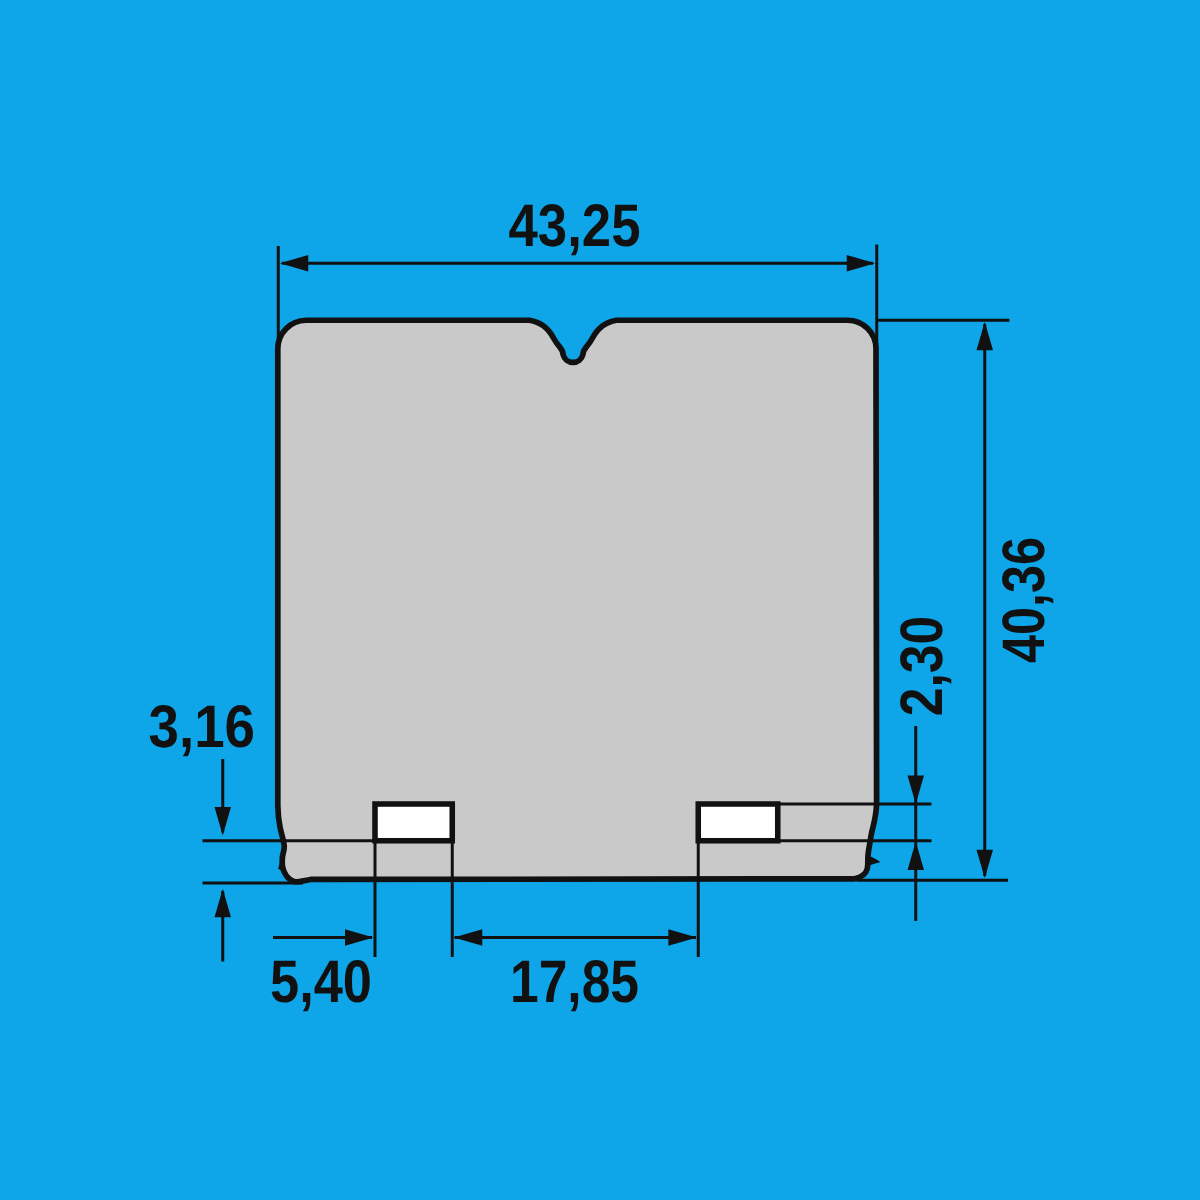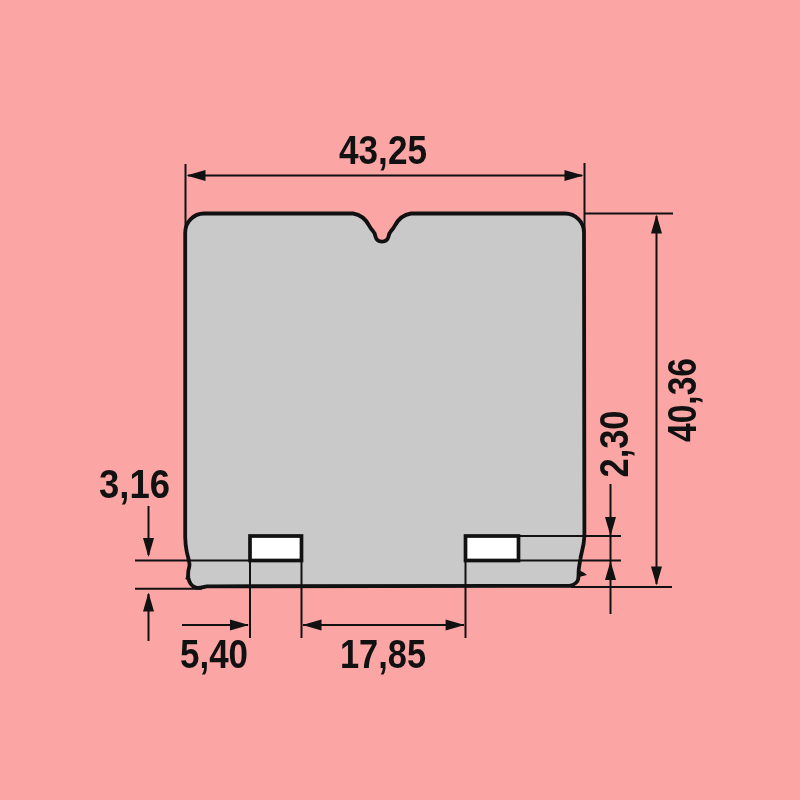--- a/index.html
+++ b/index.html
@@ -1,16 +1,16 @@
 <!DOCTYPE html>
 <html><head>
 <meta charset="utf-8">
 <style>
   html,body{margin:0;padding:0;background:#ffffff;}
-  .wrap{width:800px;height:800px;position:relative;background:#fca5a5;}
+  .wrap{width:800px;height:800px;position:relative;background:#0ea5e9;}
   text{font-family:"Liberation Sans",sans-serif;font-weight:bold;fill:#111111;}
 </style>
 </head>
 <body>
 <div class="wrap">
 <svg width="800" height="800" viewBox="0 0 800 800" xmlns="http://www.w3.org/2000/svg">
 
   <path d="M 204,213.5
            L 353,213.5
            C 361.5,214.8 366,219.5 369.3,225.8

